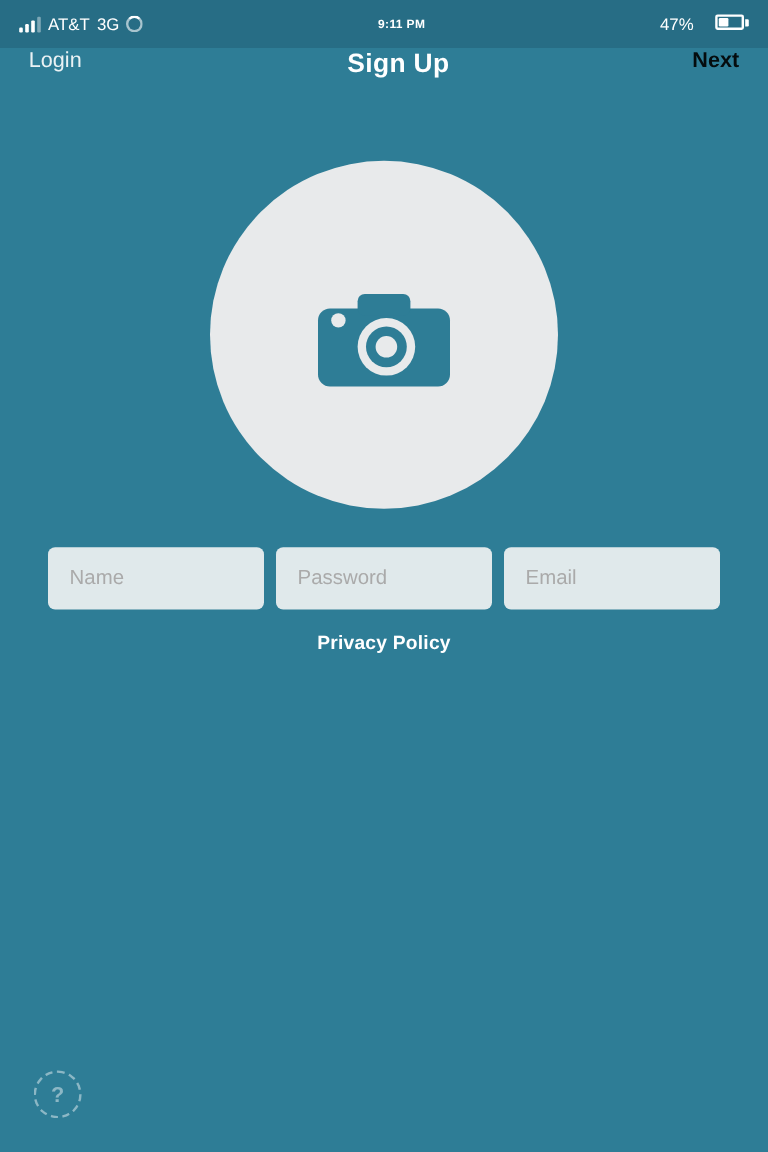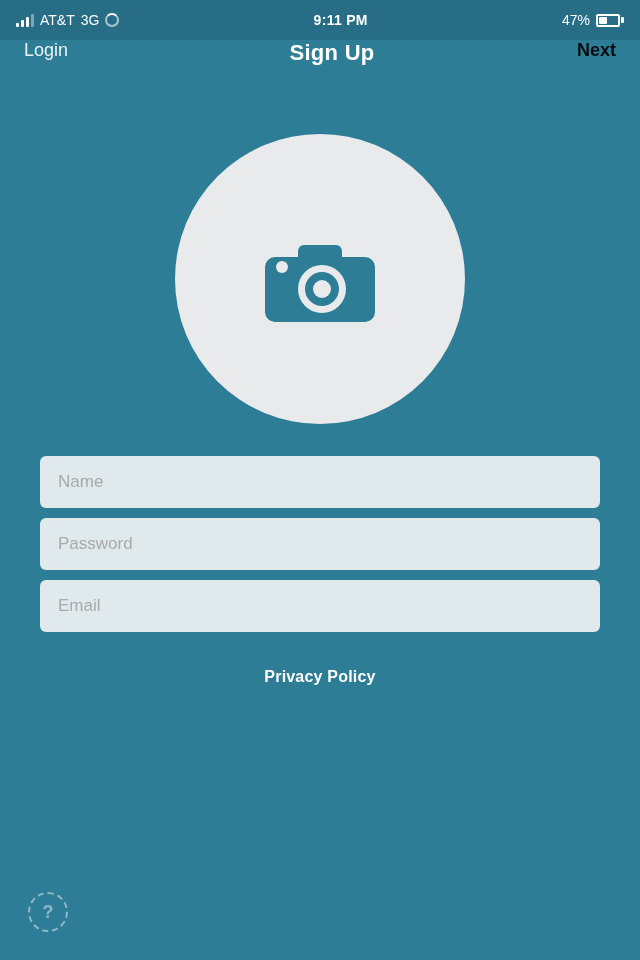--- a/index.html
+++ b/index.html
@@ -41,29 +41,29 @@
       height: 14px;
     }
 
     .signal-bar {
       width: 3px;
       background: white;
       border-radius: 1px;
     }
 
     .status-center {
-      font-size: 14px;
+      font-size: 10px;
       font-weight: 600;
       letter-spacing: 0.3px;
     }
 
     .status-right {
       display: flex;
-      align-items: center;
-      gap: 6px;
+      align-items: flex-start;
+      gap: 18px;
     }
 
     .battery-icon {
       display: flex;
       align-items: center;
     }
 
     .battery-body {
       width: 24px;
       height: 13px;
@@ -165,23 +165,23 @@
       text-align: center;
       margin-bottom: 30px;
       font-weight: 300;
       letter-spacing: 0.1px;
     }
 
     
     .form-fields {
       width: 100%;
       display: flex;
-      flex-direction: column;
+      flex-direction: row;
       gap: 10px;
-      margin-bottom: 36px;
+      margin-bottom: 20px;
     }
 
     .text-input {
       width: 100%;
       height: 52px;
       background-color: rgba(240, 242, 242, 0.92);
       border: none;
       border-radius: 6px;
       padding: 0 18px;
       font-size: 17px;

